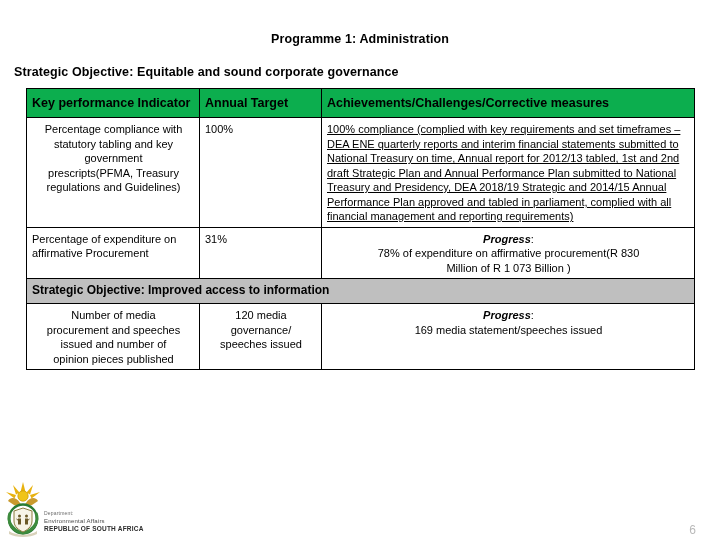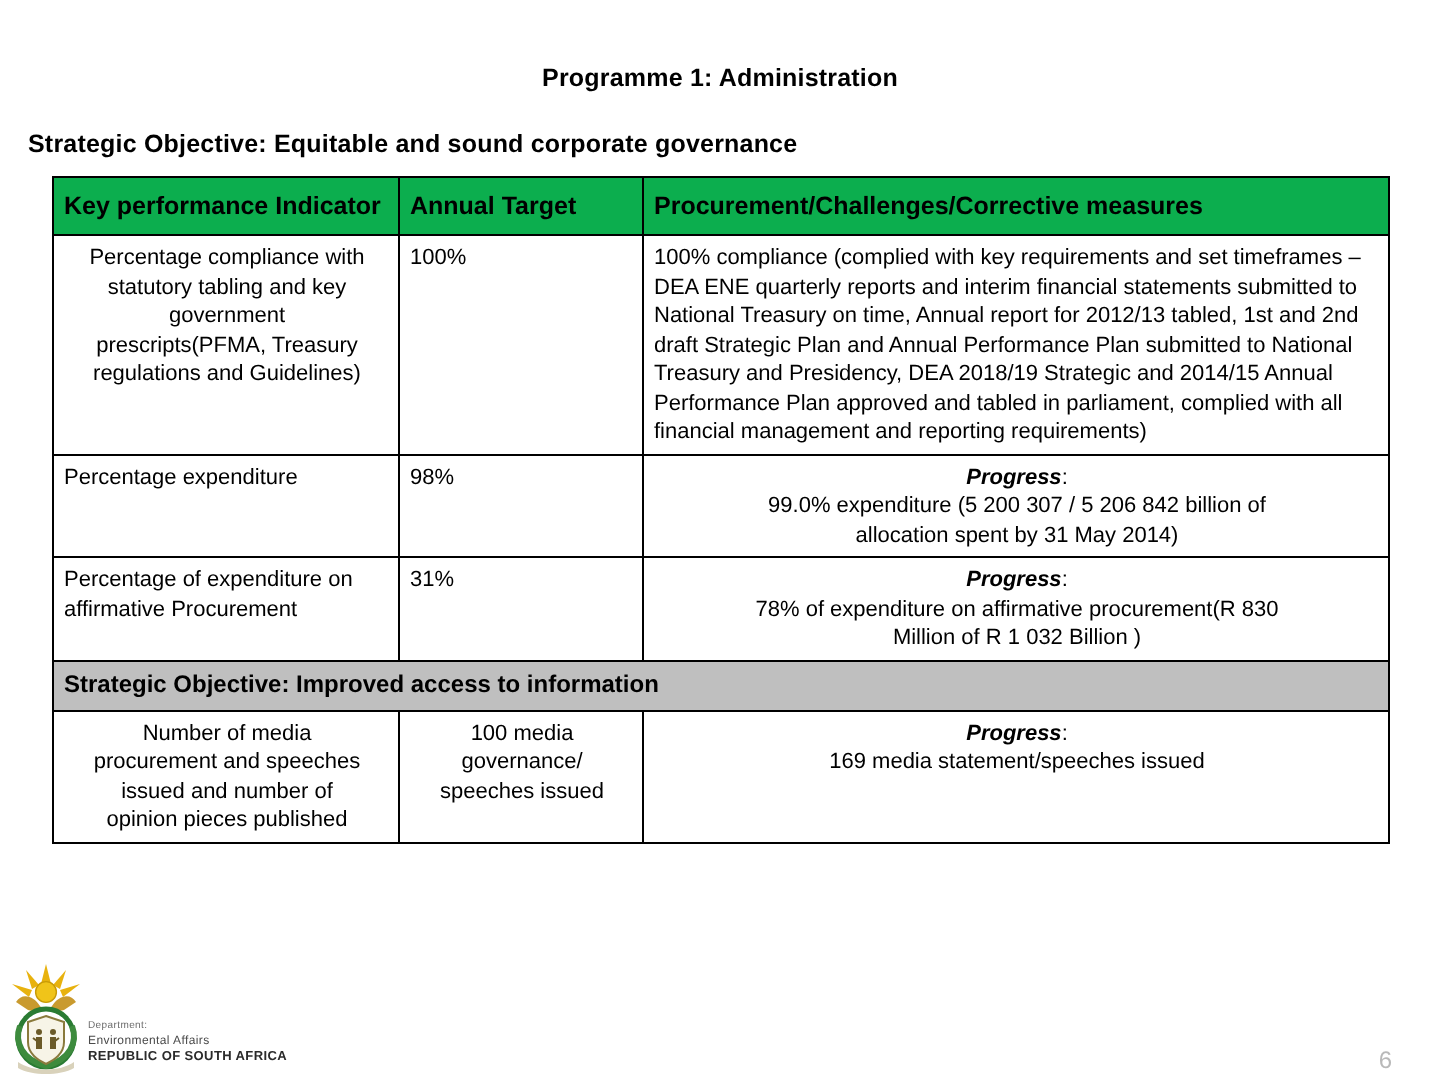--- a/index.html
+++ b/index.html
@@ -88,20 +88,21 @@
     background: #BFBFBF;
     font-weight: bold;
     font-size: 12px;
     padding-top: 4px;
     padding-bottom: 4px;
   }
 
   td.justify {
     text-align: justify;
     text-justify: inter-word;
+    text-decoration: underline;
   }
   .prog {
     font-weight: bold;
     font-style: italic;
   }
   .nowrapline { display: block; text-align: center; }
 
   
   .logo {
     position: absolute;
@@ -144,67 +145,58 @@
       <colgroup>
         <col class="c1">
           <col class="c2">
           <col class="c3">
       </colgroup>
       <tbody>
 
         <tr class="head">
           <td>Key performance Indicator</td>
           <td>Annual Target</td>
-          <td>Procurement/Challenges/Corrective measures</td>
+          <td>Achievements/Challenges/Corrective measures</td>
         </tr>
 
         <tr>
           <td>
             <span class="nowrapline">Percentage compliance with</span>
             <span class="nowrapline">statutory tabling and key government</span>
             <span class="nowrapline">prescripts(PFMA, Treasury regulations and Guidelines)</span>
           </td>
           <td>100%</td>
           <td class="justify">100% compliance (complied with key requirements and set timeframes – DEA ENE quarterly reports and interim financial statements submitted  to National Treasury on time, Annual report for 2012/13 tabled, 1st and 2nd draft Strategic Plan and Annual Performance Plan submitted to National Treasury and Presidency, DEA 2018/19 Strategic and 2014/15 Annual Performance Plan approved and tabled in parliament, complied with all financial management and reporting requirements)</td>
         </tr>
 
 
-        <tr>
-          <td>Percentage expenditure</td>
-          <td>98%</td>
-          <td>
-            <span class="nowrapline"><span class="prog">Progress</span>:</span>
-            <span class="nowrapline">99.0% expenditure (5 200 307 / 5 206 842  billion of</span>
-            <span class="nowrapline">allocation spent by 31 May 2014)</span>
-          </td>
-        </tr>
 
         <tr>
           <td>Percentage of expenditure on affirmative Procurement</td>
           <td>31%</td>
           <td>
             <span class="nowrapline"><span class="prog">Progress</span>:</span>
             <span class="nowrapline">78% of expenditure on affirmative procurement(R 830</span>
-            <span class="nowrapline">Million of R 1 032 Billion )</span>
+            <span class="nowrapline">Million of R 1 073 Billion )</span>
           </td>
         </tr>
 
         <tr class="band">
           <td colspan="3">Strategic Objective: Improved access to information</td>
         </tr>
 
         <tr>
           <td>
             <span class="nowrapline">Number of media</span>
             <span class="nowrapline">procurement and speeches</span>
             <span class="nowrapline">issued and number of</span>
             <span class="nowrapline">opinion pieces published</span>
           </td>
           <td>
-            <span class="nowrapline">100 media</span>
+            <span class="nowrapline">120 media</span>
             <span class="nowrapline">governance/</span>
             <span class="nowrapline">speeches issued</span>
           </td>
           <td>
             <span class="nowrapline"><span class="prog">Progress</span>:</span>
             <span class="nowrapline">169 media statement/speeches issued</span>
             <span class="nowrapline">&nbsp;</span>
             <span class="nowrapline">&nbsp;</span>
           </td>
         </tr>

